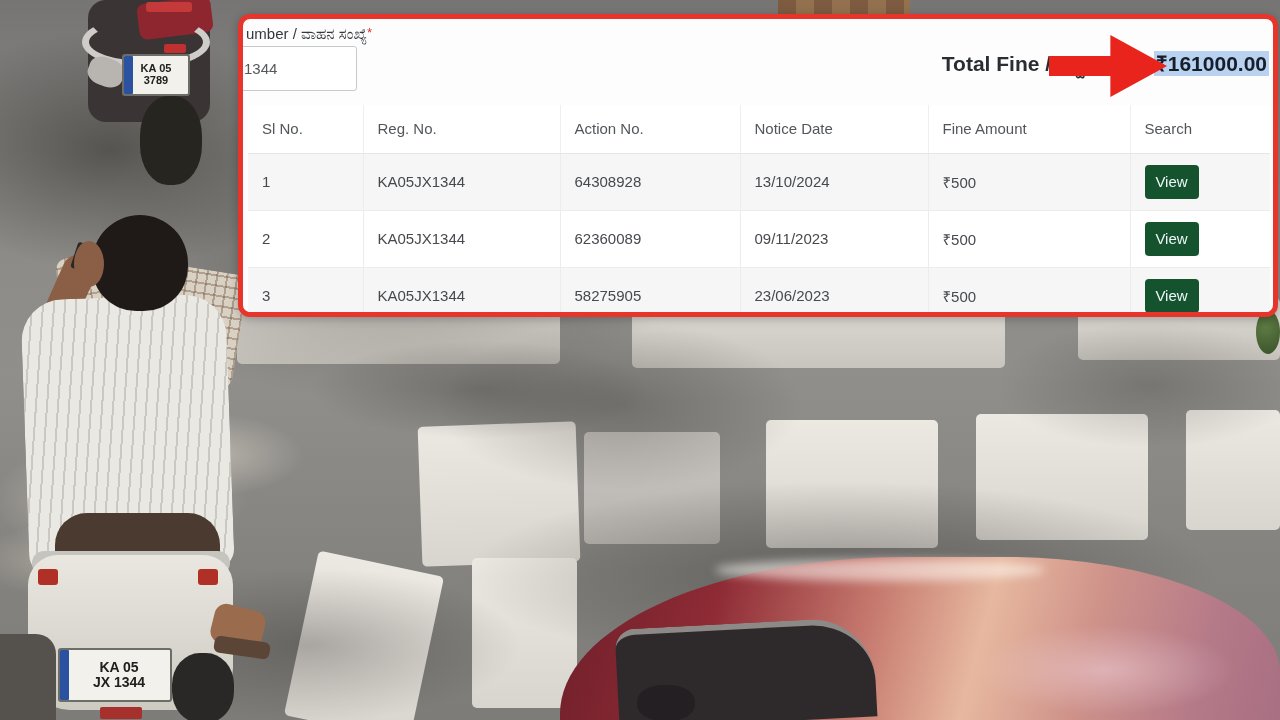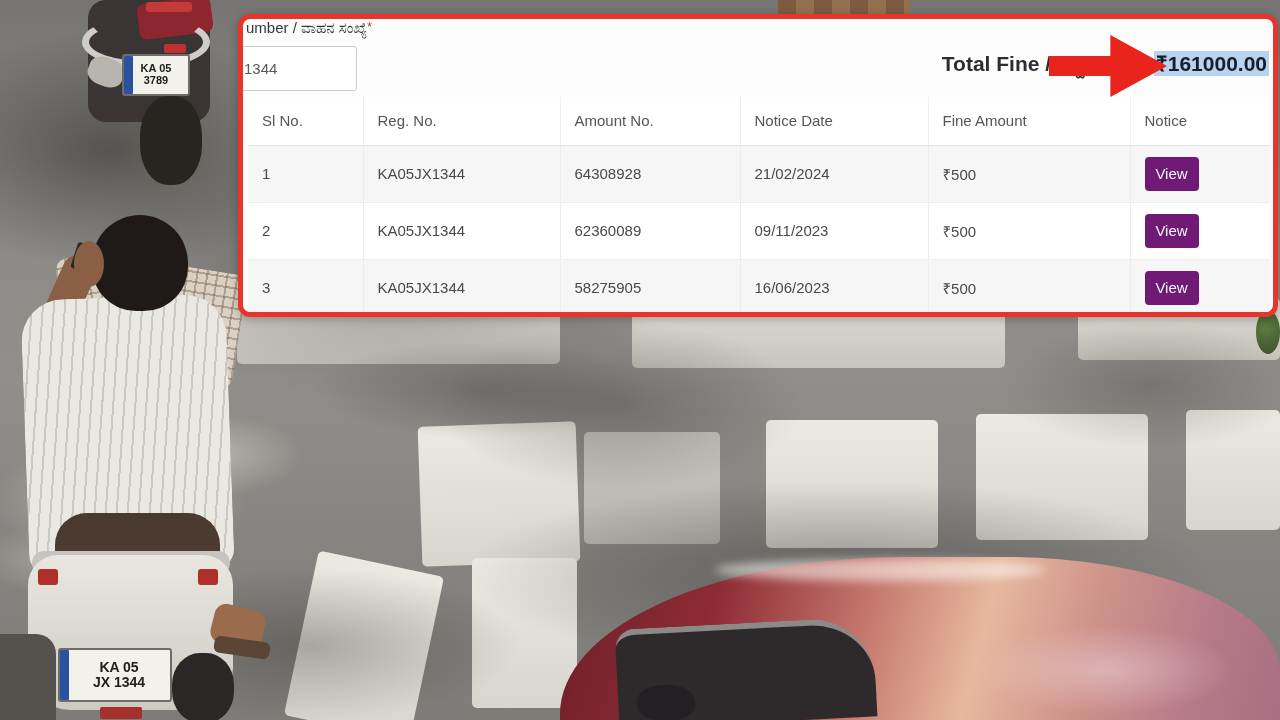--- a/index.html
+++ b/index.html
@@ -97,44 +97,44 @@
 
   .cctv-text { position:absolute; left:8px; top:2px; font-family:"DejaVu Sans Mono",monospace;
     font-size:12.5px; font-weight:bold; letter-spacing:1.5px; color:#f4f3f1;
     text-shadow:1px 1px 0 #4a4845, -1px -1px 0 rgba(60,58,55,.6); }
 
   
   .panel { position:absolute; left:238px; top:14px; width:1040px; height:303px;
     background:#fdfdfd; border:5px solid #e8352b; border-radius:12px; overflow:hidden;
     box-shadow:0 2px 10px rgba(0,0,0,.25); }
   .panel-inner { position:absolute; inset:0; }
-  .veh-label { position:absolute; left:3px; top:0; font-size:15px; color:#35383c; }
+  .veh-label { position:absolute; left:3px; top:6px; font-size:15px; color:#35383c; }
   .req { color:#d3342c; font-size:13px; vertical-align:top; }
   .veh-input { position:absolute; left:-6px; top:27px; width:120px; height:45px;
     border:1px solid #c9c9c9; border-radius:0 3px 3px 0; font-size:15px; color:#55585c; padding:0 6px;
     font-family:"Liberation Sans",sans-serif; background:#fff; }
   .search-btn { position:absolute; left:114px; top:27px; width:148px; height:46px;
     background:#4a9db3; color:#eef6f8; border:none; border-radius:5px; font-size:16.5px;
     font-family:"Liberation Sans",sans-serif; cursor:pointer; }
   .total-line { position:absolute; right:4px; top:30px; font-size:21px; font-weight:bold; color:#2a2d31; white-space:nowrap; }
   .total-val { background:#b9d2ef; color:#171e2b; padding:1px 2px; }
   .red-arrow { position:absolute; left:806px; top:16px; width:118px; height:62px; background:#e8241d;
     clip-path:polygon(0 34%, 52% 34%, 52% 0, 100% 50%, 52% 100%, 52% 66%, 0 66%);
     filter:drop-shadow(1px 2px 2px rgba(0,0,0,.3)); }
 
-  table.fine-table { position:absolute; left:5px; top:78px; width:1022px; border-collapse:collapse; table-layout:fixed; }
+  table.fine-table { position:absolute; left:5px; top:86px; width:1022px; border-collapse:collapse; table-layout:fixed; }
   .fine-table th { height:48px; text-align:left; font-weight:normal; font-size:15px; color:#52565a;
     padding:0 0 0 14px; background:#fff; border-bottom:1px solid #e6e6e6; border-left:1px solid #efefef; }
   .fine-table th:first-child { border-left:none; }
   .fine-table td { height:57px; font-size:15px; color:#46494d; padding:0 0 0 14px;
     border-left:1px solid #ececec; border-bottom:1px solid #ececec; }
   .fine-table td:first-child { border-left:none; }
   .fine-table tr.odd td { background:#f6f6f6; }
   .fine-table tr.even td { background:#fff; }
-  .view-btn { width:54px; height:34px; background:#701a75; color:#eef6f8; border:none; border-radius:4px;
+  .view-btn { width:54px; height:34px; background:#14532d; color:#eef6f8; border:none; border-radius:4px;
     font-size:15px; font-family:"Liberation Sans",sans-serif; cursor:pointer; }
 </style>
 </head>
 <body>
 
 <div class="stage">
 
   <div class="road"></div>
   <div class="sun-patches"></div>
 
@@ -226,52 +226,52 @@
             <col style="width:197px">
             <col style="width:180px">
           <col style="width:188px">
             <col style="width:202px">
             <col style="width:140px">
         </colgroup>
         <thead>
           <tr>
             <th>Sl No.</th>
             <th>Reg. No.</th>
-            <th>Amount No.</th>
+            <th>Action No.</th>
             <th>Notice Date</th>
             <th>Fine Amount</th>
-            <th>Notice</th>
+            <th>Search</th>
           </tr>
         </thead>
         <tbody>
           <tr class="odd">
             <td>1</td>
             <td>KA05JX1344</td>
             <td>64308928</td>
-            <td>21/02/2024</td>
+            <td>13/10/2024</td>
             <td>₹500</td>
             <td>
               <button class="view-btn">View</button>
             </td>
           </tr>
           <tr class="even">
             <td>2</td>
             <td>KA05JX1344</td>
             <td>62360089</td>
             <td>09/11/2023</td>
             <td>₹500</td>
             <td>
               <button class="view-btn">View</button>
             </td>
           </tr>
           <tr class="odd">
             <td>3</td>
             <td>KA05JX1344</td>
             <td>58275905</td>
-            <td>16/06/2023</td>
+            <td>23/06/2023</td>
             <td>₹500</td>
             <td>
               <button class="view-btn">View</button>
             </td>
           </tr>
         </tbody>
       </table>
 
     </div>
   </div>

